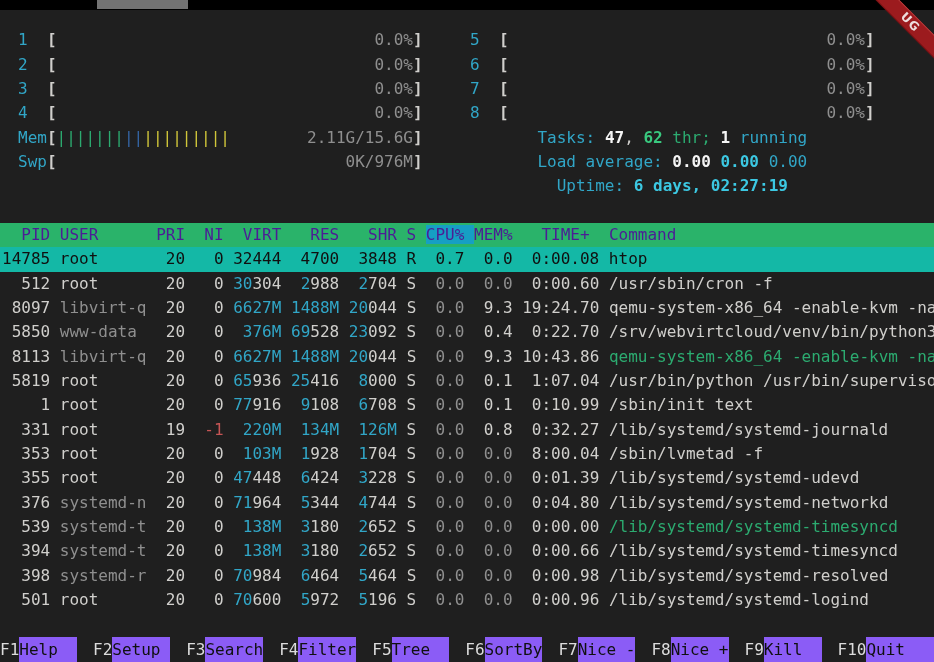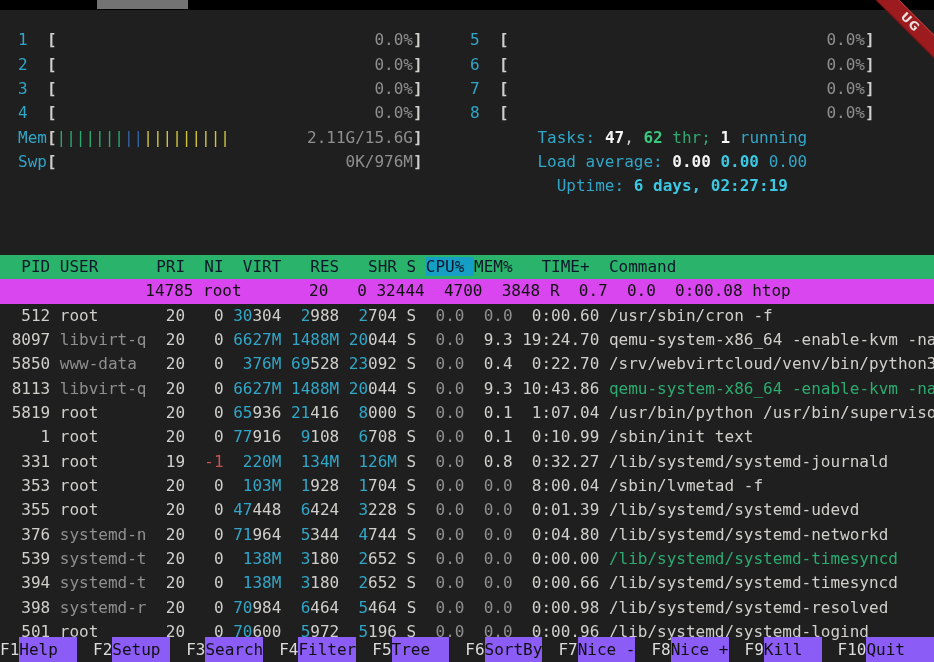--- a/index.html
+++ b/index.html
@@ -14,23 +14,23 @@
           text-align:center;line-height:17px;letter-spacing:1px;transform:rotate(45deg);
           box-shadow:inset 0 1px 0 #b43a3a, inset 0 -1px 0 #6e1012;z-index:9;}
   
   .meters{position:absolute;top:4px;line-height:24.33px;white-space:pre;padding-top:24.33px;}
   .m-left{left:18px;}
   .m-right{left:470px;text-align:center;}
   .mline{height:24.33px;}
   
   .ptable{position:absolute;top:223px;left:0;width:934px;}
   .trow{height:24.33px;line-height:24.33px;white-space:pre;padding-left:2px;overflow:hidden;}
-  .thead{background:#2ab36a;color:#0f172a;margin-top:32px;}
+  .thead{background:#2ab36a;color:#4c1d95;}
   .hl{background:#169fc4;}
-  .sel{background:#d946ef;color:#101010;text-align:center;}
+  .sel{background:#14b8a6;color:#101010;}
   
   .fbar{position:absolute;left:0;bottom:0;width:934px;height:25px;display:flex;line-height:25px;
         white-space:pre;overflow:hidden;gap:16px;}
   .fk{display:flex;flex:0 0 auto;}
   .fk:last-child{flex:1 1 auto;}
   .fk-key{color:#dcdcdc;}
   .fk-label{background:#8b5cf6;color:#101010;}
   .fk:last-child .fk-label{flex:1;}
   
   .w{color:#d0cfcc;}
@@ -58,21 +58,21 @@
   <div class="meters m-left" id="meters-left"><div class="mline"><span class="seg c">1  </span><span class="seg bk">[</span><span class="seg w">                                 </span><span class="seg d">0.0%</span><span class="seg bk">]</span></div><div class="mline"><span class="seg c">2  </span><span class="seg bk">[</span><span class="seg w">                                 </span><span class="seg d">0.0%</span><span class="seg bk">]</span></div><div class="mline"><span class="seg c">3  </span><span class="seg bk">[</span><span class="seg w">                                 </span><span class="seg d">0.0%</span><span class="seg bk">]</span></div><div class="mline"><span class="seg c">4  </span><span class="seg bk">[</span><span class="seg w">                                 </span><span class="seg d">0.0%</span><span class="seg bk">]</span></div><div class="mline"><span class="seg c">Mem</span><span class="seg bk">[</span><span class="seg g">|||||||</span><span class="seg bl">||</span><span class="seg y">|||||||||</span><span class="seg w">        </span><span class="seg d">2.11G/15.6G</span><span class="seg bk">]</span></div><div class="mline"><span class="seg c">Swp</span><span class="seg bk">[</span><span class="seg w">                              </span><span class="seg d">0K/976M</span><span class="seg bk">]</span></div></div>
   <div class="meters m-right" id="meters-right"><div class="mline"><span class="seg c">5  </span><span class="seg bk">[</span><span class="seg w">                                 </span><span class="seg d">0.0%</span><span class="seg bk">]</span></div><div class="mline"><span class="seg c">6  </span><span class="seg bk">[</span><span class="seg w">                                 </span><span class="seg d">0.0%</span><span class="seg bk">]</span></div><div class="mline"><span class="seg c">7  </span><span class="seg bk">[</span><span class="seg w">                                 </span><span class="seg d">0.0%</span><span class="seg bk">]</span></div><div class="mline"><span class="seg c">8  </span><span class="seg bk">[</span><span class="seg w">                                 </span><span class="seg d">0.0%</span><span class="seg bk">]</span></div><div class="mline"><span class="seg c">Tasks: </span><span class="seg bw">47</span><span class="seg w">, </span><span class="seg bg">62</span><span class="seg g"> thr; </span><span class="seg bw">1</span><span class="seg c"> running</span></div><div class="mline"><span class="seg c">Load average: </span><span class="seg bw">0.00 </span><span class="seg bc">0.00 </span><span class="seg c">0.00</span></div><div class="mline"><span class="seg c">Uptime: </span><span class="seg bc">6 days, 02:27:19</span></div></div>
 
   <div class="ptable" id="ptable">
       <div class="trow thead"><span class="seg">  PID USER      PRI  NI  VIRT   RES   SHR S </span><span class="seg hl">CPU% </span><span class="seg">MEM%   TIME+  Command</span></div>
       <div class="trow sel"><span class="seg">14785 root       20   0 32444  4700  3848 R  0.7  0.0  0:00.08 htop</span></div>
       <div class="trow"><span class="seg w">  512 root       20   0 </span><span class="seg c">30</span><span class="seg w">304  </span><span class="seg c">2</span><span class="seg w">988  </span><span class="seg c">2</span><span class="seg w">704 S </span><span class="seg d"> 0.0  0.0 </span><span class="seg w"> 0:00.60 /usr/sbin/cron -f</span></div>
       <div class="trow"><span class="seg w"> 8097 </span><span class="seg d">libvirt-q</span><span class="seg w">  20   0 </span><span class="seg c">6627M</span><span class="seg w"> </span><span class="seg c">1488M</span><span class="seg w"> </span><span class="seg c">20</span><span class="seg w">044 S </span><span class="seg d"> 0.0 </span><span class="seg w"> 9.3 19:24.70 qemu-system-x86_64 -enable-kvm -na</span></div>
       <div class="trow"><span class="seg w"> 5850 </span><span class="seg d">www-data</span><span class="seg w">   20   0  </span><span class="seg c">376M</span><span class="seg w"> </span><span class="seg c">69</span><span class="seg w">528 </span><span class="seg c">23</span><span class="seg w">092 S </span><span class="seg d"> 0.0 </span><span class="seg w"> 0.4  0:22.70 /srv/webvirtcloud/venv/bin/python3</span></div>
       <div class="trow"><span class="seg w"> 8113 </span><span class="seg d">libvirt-q</span><span class="seg w">  20   0 </span><span class="seg c">6627M</span><span class="seg w"> </span><span class="seg c">1488M</span><span class="seg w"> </span><span class="seg c">20</span><span class="seg w">044 S </span><span class="seg d"> 0.0 </span><span class="seg w"> 9.3 10:43.86 </span><span class="seg g">qemu-system-x86_64 -enable-kvm -na</span></div>
-      <div class="trow"><span class="seg w"> 5819 root       20   0 </span><span class="seg c">65</span><span class="seg w">936 </span><span class="seg c">21</span><span class="seg w">416  </span><span class="seg c">8</span><span class="seg w">000 S </span><span class="seg d"> 0.0 </span><span class="seg w"> 0.1  1:07.04 /usr/bin/python /usr/bin/superviso</span></div>
+      <div class="trow"><span class="seg w"> 5819 root       20   0 </span><span class="seg c">65</span><span class="seg w">936 </span><span class="seg c">25</span><span class="seg w">416  </span><span class="seg c">8</span><span class="seg w">000 S </span><span class="seg d"> 0.0 </span><span class="seg w"> 0.1  1:07.04 /usr/bin/python /usr/bin/superviso</span></div>
       <div class="trow"><span class="seg w">    1 root       20   0 </span><span class="seg c">77</span><span class="seg w">916  </span><span class="seg c">9</span><span class="seg w">108  </span><span class="seg c">6</span><span class="seg w">708 S </span><span class="seg d"> 0.0 </span><span class="seg w"> 0.1  0:10.99 /sbin/init text</span></div>
       <div class="trow"><span class="seg w">  331 root       19  </span><span class="seg r">-1</span><span class="seg w">  </span><span class="seg c">220M</span><span class="seg w">  </span><span class="seg c">134M</span><span class="seg w">  </span><span class="seg c">126M</span><span class="seg w"> S </span><span class="seg d"> 0.0 </span><span class="seg w"> 0.8  0:32.27 /lib/systemd/systemd-journald</span></div>
       <div class="trow"><span class="seg w">  353 root       20   0  </span><span class="seg c">103M</span><span class="seg w">  </span><span class="seg c">1</span><span class="seg w">928  </span><span class="seg c">1</span><span class="seg w">704 S </span><span class="seg d"> 0.0  0.0 </span><span class="seg w"> 8:00.04 /sbin/lvmetad -f</span></div>
       <div class="trow"><span class="seg w">  355 root       20   0 </span><span class="seg c">47</span><span class="seg w">448  </span><span class="seg c">6</span><span class="seg w">424  </span><span class="seg c">3</span><span class="seg w">228 S </span><span class="seg d"> 0.0  0.0 </span><span class="seg w"> 0:01.39 /lib/systemd/systemd-udevd</span></div>
       <div class="trow"><span class="seg w">  376 </span><span class="seg d">systemd-n</span><span class="seg w">  20   0 </span><span class="seg c">71</span><span class="seg w">964  </span><span class="seg c">5</span><span class="seg w">344  </span><span class="seg c">4</span><span class="seg w">744 S </span><span class="seg d"> 0.0  0.0 </span><span class="seg w"> 0:04.80 /lib/systemd/systemd-networkd</span></div>
       <div class="trow"><span class="seg w">  539 </span><span class="seg d">systemd-t</span><span class="seg w">  20   0  </span><span class="seg c">138M</span><span class="seg w">  </span><span class="seg c">3</span><span class="seg w">180  </span><span class="seg c">2</span><span class="seg w">652 S </span><span class="seg d"> 0.0  0.0 </span><span class="seg w"> 0:00.00 </span><span class="seg g">/lib/systemd/systemd-timesyncd</span></div>
       <div class="trow"><span class="seg w">  394 </span><span class="seg d">systemd-t</span><span class="seg w">  20   0  </span><span class="seg c">138M</span><span class="seg w">  </span><span class="seg c">3</span><span class="seg w">180  </span><span class="seg c">2</span><span class="seg w">652 S </span><span class="seg d"> 0.0  0.0 </span><span class="seg w"> 0:00.66 /lib/systemd/systemd-timesyncd</span></div>
       <div class="trow"><span class="seg w">  398 </span><span class="seg d">systemd-r</span><span class="seg w">  20   0 </span><span class="seg c">70</span><span class="seg w">984  </span><span class="seg c">6</span><span class="seg w">464  </span><span class="seg c">5</span><span class="seg w">464 S </span><span class="seg d"> 0.0  0.0 </span><span class="seg w"> 0:00.98 /lib/systemd/systemd-resolved</span></div>
       <div class="trow"><span class="seg w">  501 root       20   0 </span><span class="seg c">70</span><span class="seg w">600  </span><span class="seg c">5</span><span class="seg w">972  </span><span class="seg c">5</span><span class="seg w">196 S </span><span class="seg d"> 0.0  0.0 </span><span class="seg w"> 0:00.96 /lib/systemd/systemd-logind</span></div>
     </div>

